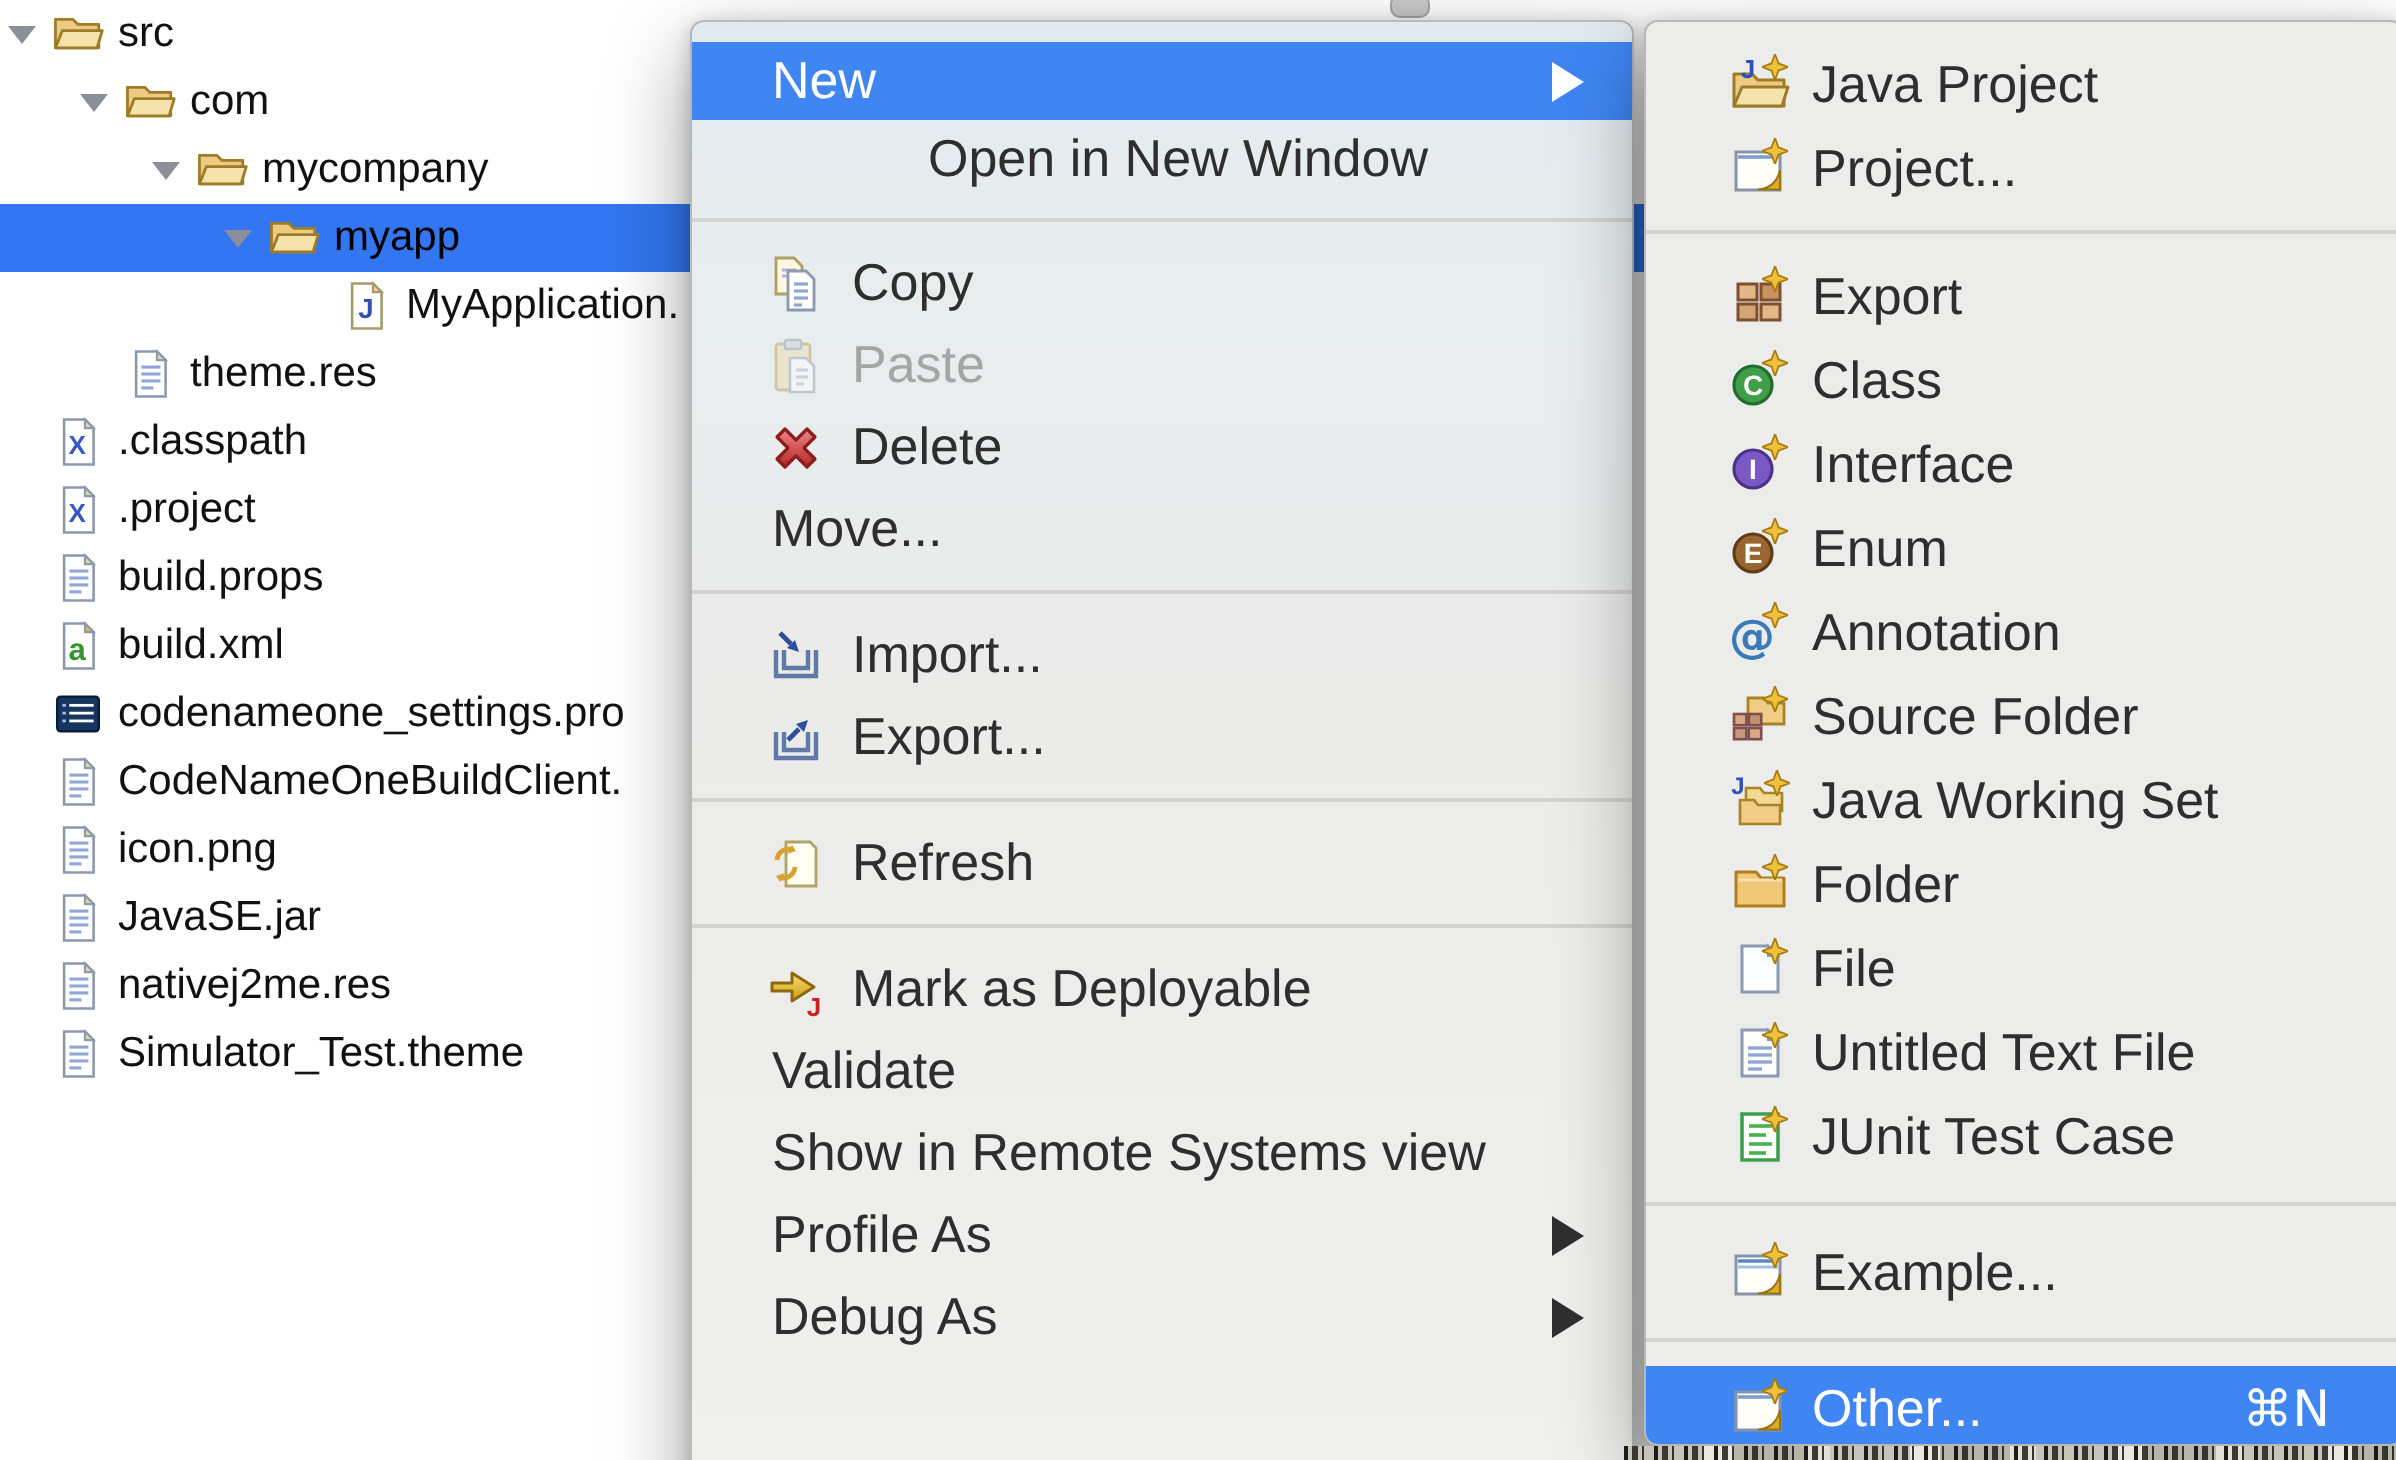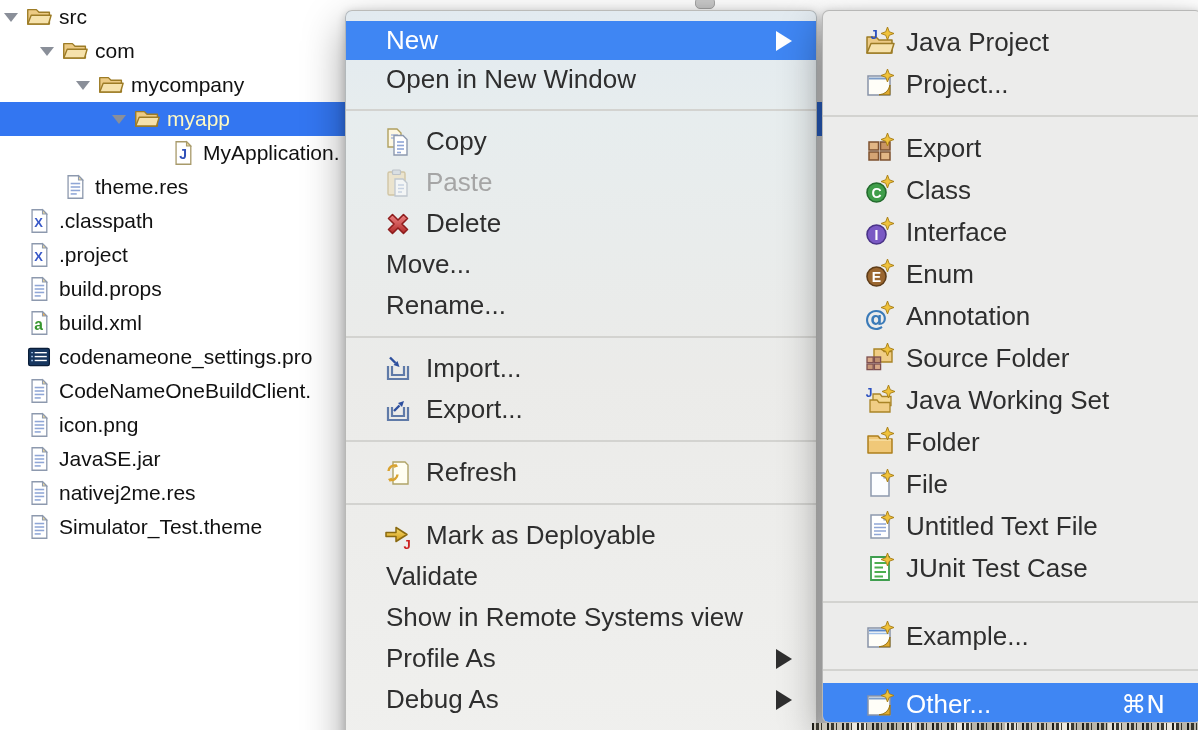--- a/index.html
+++ b/index.html
@@ -9,30 +9,30 @@
 
   
   #tree { position:absolute; inset:0; z-index:1; }
   .trow { position:absolute; left:0; width:100%; height:34px; display:flex; align-items:center; }
   .trow.sel { background:#3376f1; }
   .lvl0{padding-left:26px}.lvl1{padding-left:62px}.lvl2{padding-left:98px}.lvl3{padding-left:134px}.lvl4{padding-left:170px}
   .tri { width:0;height:0; border-left:7px solid transparent; border-right:7px solid transparent;
          border-top:9px solid #8a8f99; margin-left:-22px; margin-right:8px; flex:none; }
   .ticon { width:26px; height:26px; margin-right:7px; flex:none; }
   .tlabel { font-size:21px; color:#111; white-space:nowrap; }
-  .sel .tlabel { color:#fef9c3;text-align:right; }
+  .sel .tlabel { color:#000000;text-align:right; }
 
   
   .menu { position:absolute; top:10px; z-index:5; border:1px solid rgba(0,0,0,.22); border-radius:7px;
           box-shadow:0 16px 42px rgba(0,0,0,.38), 0 2px 10px rgba(0,0,0,.2); padding-top:10px; }
   #menu1 { left:345px; width:472px; height:758px;
            background:linear-gradient(180deg,#e2eaf0 0%,#e7edee 14%,#ebebe9 48%,#f0f0ee 100%); }
   #menu2 { left:822px; width:380px; height:713px; background:#ececeb; z-index:6; overflow:hidden; }
   .mi { display:flex; align-items:center; height:41px; padding-left:37px; padding-right:24px; }
-  .mi.h39 { height:39px; }
+  .mi.h39 { height:39px;justify-content:center; }
   #menu2 .mi { height:42px; padding-left:42px; padding-right:36px; }
   .micon { width:30px; height:30px; margin-right:13px; flex:none; }
   #menu2 .micon { margin-right:11px; }
   .mlabel { font-size:26px; color:#2e2e2e; white-space:nowrap; }
   .mi.noicon { padding-left:40px; }
   .mi.hl { background:#3f86f3; }
   .mi.hl .mlabel { color:#fff; }
   .mi.dis .mlabel { color:#a5a5a5; }
   .mi.dis .micon { opacity:.5; }
   .msep { height:2px; background:#d3d3d0; margin:10px 0; }
@@ -426,23 +426,20 @@
     </div>
     <div class="mi">
       <svg class="micon">
           <use href="#s-delete"></use>
         </svg>
       <span class="mlabel">Delete</span>
     </div>
     <div class="mi noicon">
       <span class="mlabel">Move...</span>
     </div>
-    <div class="mi noicon">
-      <span class="mlabel">Rename...</span>
-    </div>
     <div class="msep"></div>
     <div class="mi">
       <svg class="micon">
           <use href="#s-import"></use>
         </svg>
       <span class="mlabel">Import...</span>
     </div>
     <div class="mi">
       <svg class="micon">
           <use href="#s-export"></use>

